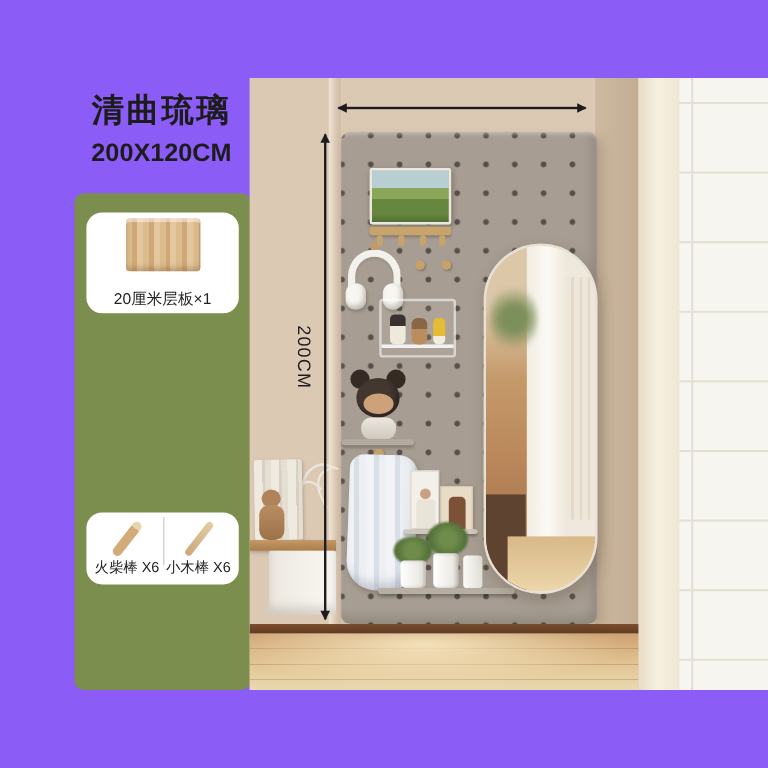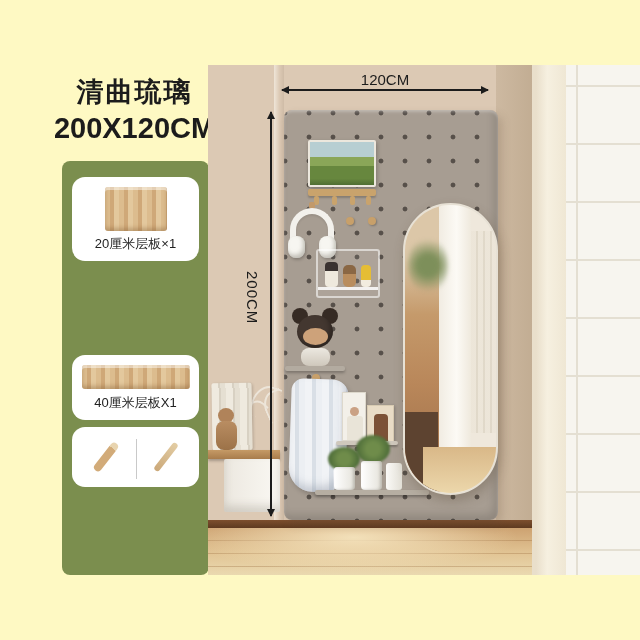--- a/index.html
+++ b/index.html
@@ -1,30 +1,30 @@
 <!DOCTYPE html>
 <html><head>
 <meta charset="utf-8">
 <style>
   * { margin:0; padding:0; box-sizing:border-box; }
   html,body { background:#ffffff; }
   body { font-family:"Liberation Sans", sans-serif; }
-  .canvas { position:relative; width:640px; height:640px; background:#fef9c3; overflow:hidden; }
+  .canvas { position:relative; width:640px; height:640px; background:#8b5cf6; overflow:hidden; }
   .abs { position:absolute; }
 
   
   .title-block { left:52px; top:74px; width:165px; text-align:center; color:#1c1c1c; }
   .title-line1 { font-size:27px; font-weight:700; letter-spacing:2px; line-height:36px; }
-  .title-line2 { font-size:29px; font-weight:700; line-height:36px; letter-spacing:0px; }
+  .title-line2 { font-size:21px; font-weight:700; line-height:36px; letter-spacing:0px; }
 
   
   .panel { left:62px; top:161px; width:147px; height:414px; background:#7b8e4e; border-radius:8px; }
   .card { position:absolute; left:10px; width:127px; background:#ffffff; border-radius:13px;
           display:flex; flex-direction:column; align-items:center; justify-content:space-evenly; padding:5px 4px; }
-  .card-1 { top:16px;  height:84px; }
+  .card-1 { top:16px;  height:84px;justify-content:space-between; }
   .card-2 { top:107px; height:80px; }
   .card-3 { top:194px; height:65px; }
   .card-4 { top:266px; height:60px; }
   .card-5 { top:333px; height:62px; }
   .card-label { font-size:13px; color:#222; line-height:15px; white-space:nowrap; }
   .wood { border-radius:3px;
           background:repeating-linear-gradient(90deg,#dcbc8e 0 5px,#cfa878 5px 9px,#e3c89d 9px 14px);
           box-shadow:inset 0 3px 0 rgba(255,255,255,0.45), inset 0 -3px 4px rgba(120,80,40,0.35); }
   .board20 { width:62px; height:44px; }
   .board30 { width:94px; height:38px; }
@@ -196,30 +196,30 @@
   </div>
 
   <div class="abs panel">
 
     <div class="card card-1">
       <div class="wood board20"></div>
       <div class="card-label">20厘米层板×1</div>
     </div>
 
 
-    <div class="card card-3">
-      <div class="wood board40"></div>
-      <div class="card-label">40厘米层板X1</div>
-    </div>
 
     <div class="card card-4">
       <div class="sticks-row">
         <div class="stick"></div>
         <div class="card-divider"></div>
         <div class="stick thin"></div>
+      </div>
+      <div class="labels-row">
+        <span class="card-label">火柴棒 X6</span>
+        <span class="card-label">小木棒 X6</span>
       </div>
     </div>
 
   </div>
 
   <div class="abs room">
 
     <div class="abs wall-corner"></div>
     <div class="abs wall-right"></div>
     <div class="abs pillar"></div>
@@ -299,21 +299,20 @@
       <div class="mir-white"></div>
       <div class="mir-glass"></div>
       <div class="mir-plant"></div>
       <div class="mir-floor"></div>
     </div>
 
     <div class="abs dim-h">
       <div class="arr a-left"></div>
       <div class="arr a-right"></div>
     </div>
-    <div class="abs dim-h-label">120CM</div>
 
     <div class="abs dim-v">
       <div class="arr a-top"></div>
       <div class="arr a-bot"></div>
     </div>
     <div class="abs dim-v-label">200CM</div>
 
   </div>
 </div>
 

